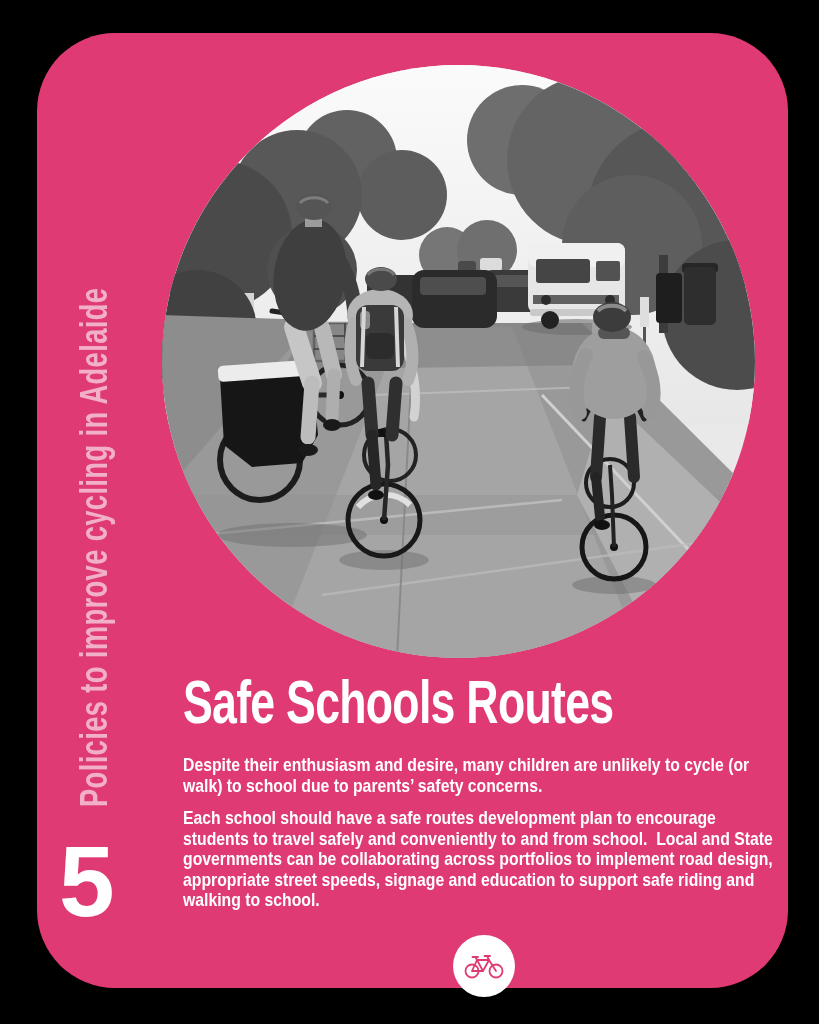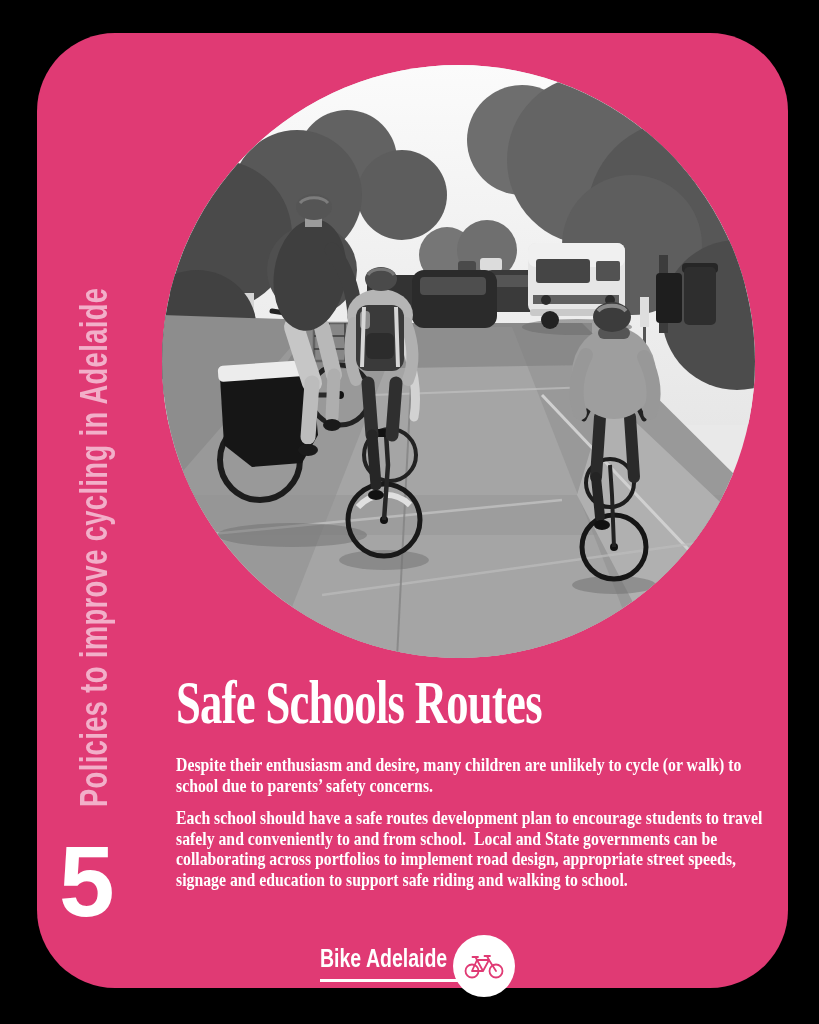--- a/index.html
+++ b/index.html
@@ -11,21 +11,21 @@
   .photo{position:absolute;left:125px;top:32px;width:593px;height:593px;border-radius:50%;
          overflow:hidden;background:#e9e9e9;}
   .photo svg{display:block;}
   
   .side-label{position:absolute;left:36px;top:774px;width:792px;height:42px;
               transform:rotate(-90deg) scaleX(0.72);transform-origin:0 0;
               font-size:38px;font-weight:bold;color:var(--label,#f2afc9);
               white-space:nowrap;letter-spacing:0.5px;line-height:42px;}
   .page-number{position:absolute;left:22px;top:798px;font-size:100px;line-height:1;
                font-weight:bold;color:#fff;}
-  .content{position:absolute;left:139px;top:637px;width:612px;font-family:Liberation Serif, serif;}
+  .content{position:absolute;left:146px;top:637px;width:612px;}
   .content h1{margin:0;font-size:62px;line-height:64px;color:#fff;font-weight:bold;
               transform:scaleX(0.72);transform-origin:0 0;white-space:nowrap;letter-spacing:-1px;}
   .body-text{margin-top:21px;width:726px;transform:scaleX(0.83);transform-origin:0 0;
              font-size:19px;line-height:20.5px;font-weight:bold;color:#fff;}
   .body-text p{margin:0 0 12px 0;white-space:pre-wrap;}
   
   .footer{position:absolute;left:283px;top:912px;}
   .brand{display:inline-block;font-size:25px;font-weight:bold;color:#fff;
          transform:scaleX(0.78);transform-origin:0 0;white-space:nowrap;
          padding:0 40px 7px 0;border-bottom:3px solid #fff;line-height:27px;}
@@ -193,23 +193,20 @@
     <div class="page-number">5</div>
 
     <div class="content">
       <h1>Safe Schools Routes</h1>
       <div class="body-text">
         <p>Despite their enthusiasm and desire, many children are unlikely to cycle (or walk) to school due to parents’ safety concerns.</p>
         <p>Each school should have a safe routes development plan to encourage students to travel safely and conveniently to and from school.  Local and State governments can be collaborating across portfolios to implement road design, appropriate street speeds, signage and education to support safe riding and walking to school.</p>
       </div>
     </div>
 
-    <div class="footer">
-      <span class="brand">Bike Adelaide</span>
-    </div>
     <div class="brand-circle">
       <svg width="40" height="26" viewBox="0 0 40 26">
         <g fill="none" stroke="#e03a74" stroke-width="1.8" stroke-linecap="round" stroke-linejoin="round">
           <circle cx="8" cy="18" r="6.5"></circle>
           <circle cx="32" cy="18" r="6.5"></circle>
           <path d="M8,18 L13,7 L25,7 L32,18 M13,7 L19,18 L8,18 M19,18 L25,7"></path>
           <path d="M25,7 L23,3 M20.5,3 L26,3"></path>
           <path d="M13,7 L11.5,4 M8.5,4 L14,4"></path>
         </g>
       </svg>

